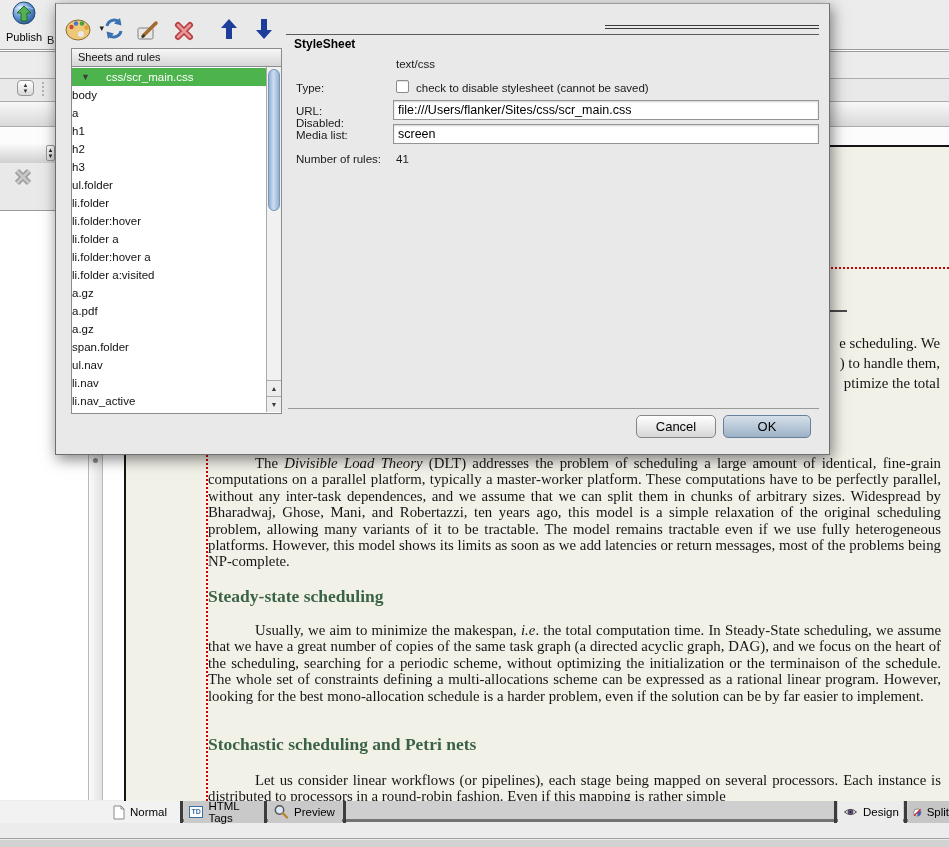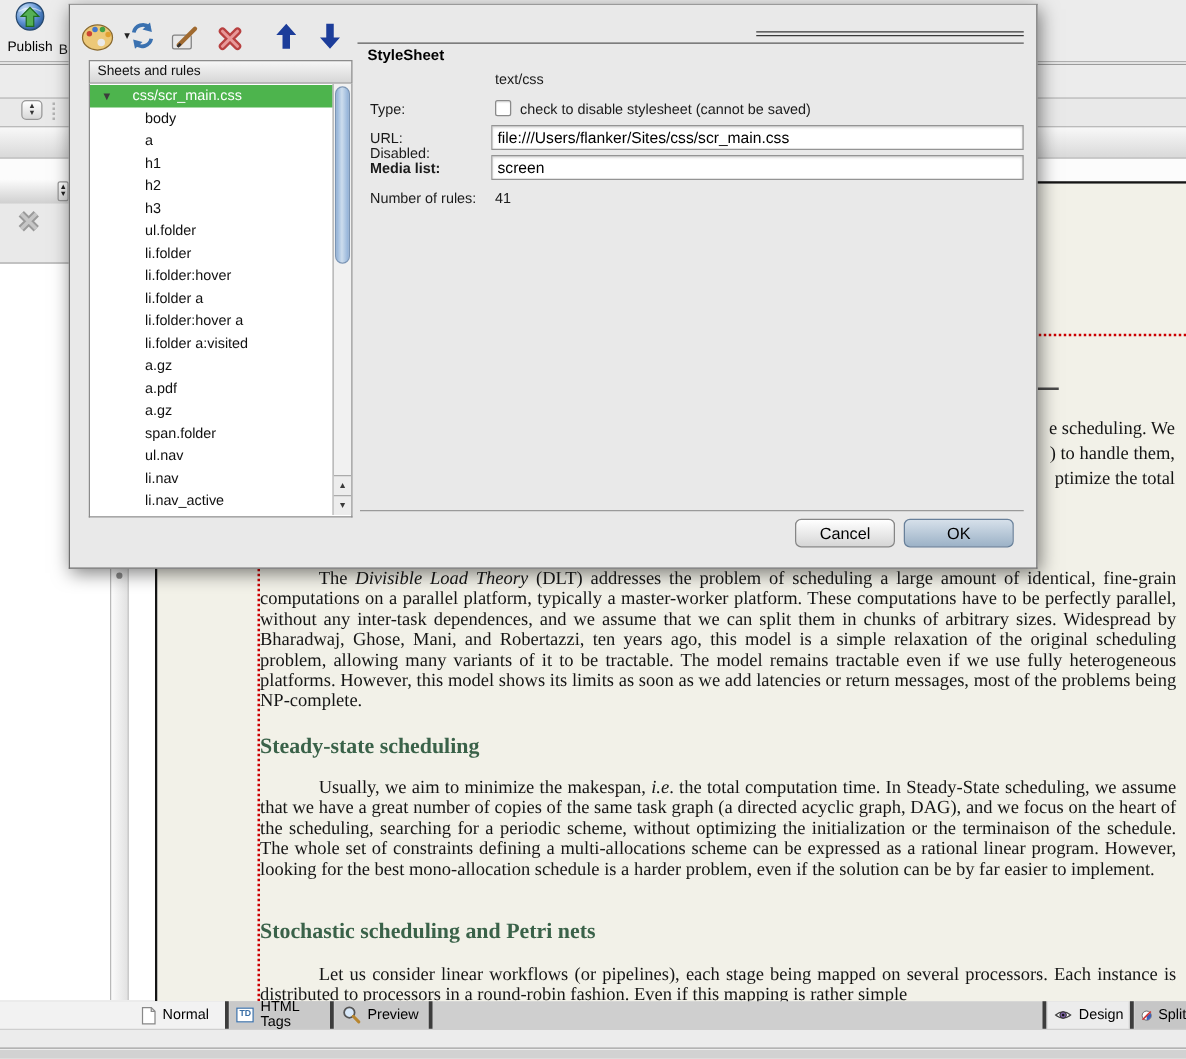--- a/index.html
+++ b/index.html
@@ -48,21 +48,21 @@
     position: absolute; font-family: "Liberation Serif", serif;
     font-weight: bold; font-size: 17.5px; color: #3a6249; white-space: nowrap;
   }
   .frag-block {
     position: absolute; left: 640px; top: 333px; width: 300px;
     font-family: "Liberation Serif", serif; font-size: 14.8px; color: #151515; text-align: right;
   }
   .frag-block div { height: 20px; line-height: 20px; white-space: nowrap; }
 
   
-  .tabstrip { position: absolute; left: 0; top: 801px; width: 949px; height: 36px; background: #cfcfcf; border-bottom: 6px solid #737373; }
+  .tabstrip { position: absolute; left: 0; top: 801px; width: 949px; height: 21px; background: #cfcfcf; border-bottom: 3px solid #737373; }
   .tab { position: absolute; top: 0; height: 22px; display: flex; align-items: center; gap: 5px; padding-left: 5px; font-size: 11.5px; color: #000; }
   .tab-sep { position: absolute; top: 0; width: 3px; height: 22px; background: #3c3c3c; }
   .td-box { width: 15px; height: 12px; border: 1.5px solid #3a6ea5; background: #fff; font-size: 7px; font-weight: bold; color: #3a6ea5; text-align: center; line-height: 9px; }
 
   
   .dialog {
     position: absolute; left: 55px; top: 3px; width: 775px; height: 452px;
     background: #e9e9e9;
     border: 1px solid #6f6f6f; border-top-color: #9a9a9a;
     box-shadow: 2px 4px 14px rgba(0,0,0,0.5);
@@ -71,21 +71,21 @@
   .sheets-header {
     position: absolute; left: 15px; top: 44px; width: 211px; height: 19px;
     background: linear-gradient(#f7f7f7, #d6d6d6);
     border: 1px solid #8c8c8c;
     font-size: 11px; line-height: 17px; padding-left: 6px; color: #111;
   }
   .listbox {
     position: absolute; left: 15px; top: 63px; width: 211px; height: 347px;
     background: #fff; border: 1px solid #8c8c8c; border-top: none; overflow: hidden;
   }
-  .rule-row { height: 18px; line-height: 18px; padding-left: 44px; font-size: 11.5px; color: #101010; width: 195px; white-space: nowrap; }
+  .rule-row { height: 18px; line-height: 18px; font-size: 11.5px; color: #101010; width: 195px; white-space: nowrap; }
   .sel-row {
     height: 18px; line-height: 18px; background: #4db44d; color: #fff;
     font-size: 11.5px; width: 195px; position: relative; padding-left: 34px; white-space: nowrap;
   }
   .sel-row .tri { position: absolute; left: 9px; top: 0; font-size: 9px; color: #3c3c3c; }
   .list-scroll { position: absolute; right: 0; top: 0; width: 15px; height: 345px; background: #f1f1f1; border-left: 1px solid #aaa; }
   .scroll-thumb {
     position: absolute; left: 1px; top: 2px; width: 12px; height: 142px; border-radius: 7px;
     background: linear-gradient(90deg, #8fb0d8, #cddded 45%, #8fb0d8);
     border: 1px solid #7a95b5;
@@ -325,21 +325,21 @@
   <div class="ui-label" style="left:240px; top:54px;margin-top:24px;">Type:</div>
   <div class="ui-label" style="left:340px; top:54px;">text/css</div>
 
   <div class="ui-label" style="left:240px; top:77px;margin-top:36px;">Disabled:</div>
   <input type="checkbox" class="cb" style="">
   <div class="ui-label" style="left:360px; top:78px;">check to disable stylesheet (cannot be saved)</div>
 
   <div class="ui-label" style="left:240px; top:101px;">URL:</div>
   <input type="text" class="text-input" style="top: 96px;" value="file:///Users/flanker/Sites/css/scr_main.css">
 
-  <div class="ui-label" style="left:240px; top:125px;font-weight:bold;">Media list:</div>
+  <div class="ui-label" style="left:240px; top:125px;">Media list:</div>
   <input type="text" class="text-input" style="top: 120px;" value="screen">
 
   <div class="ui-label" style="left:240px; top:149px;">Number of rules:</div>
   <div class="ui-label" style="left:340px; top:149px;">41</div>
 
   <div class="abs" style="left:232px; top:404px; width:531px; height:1px; background:#9a9a9a;"></div>
   <div class="btn btn-cancel">Cancel</div>
   <div class="btn btn-ok">OK</div>
 </div>
 

